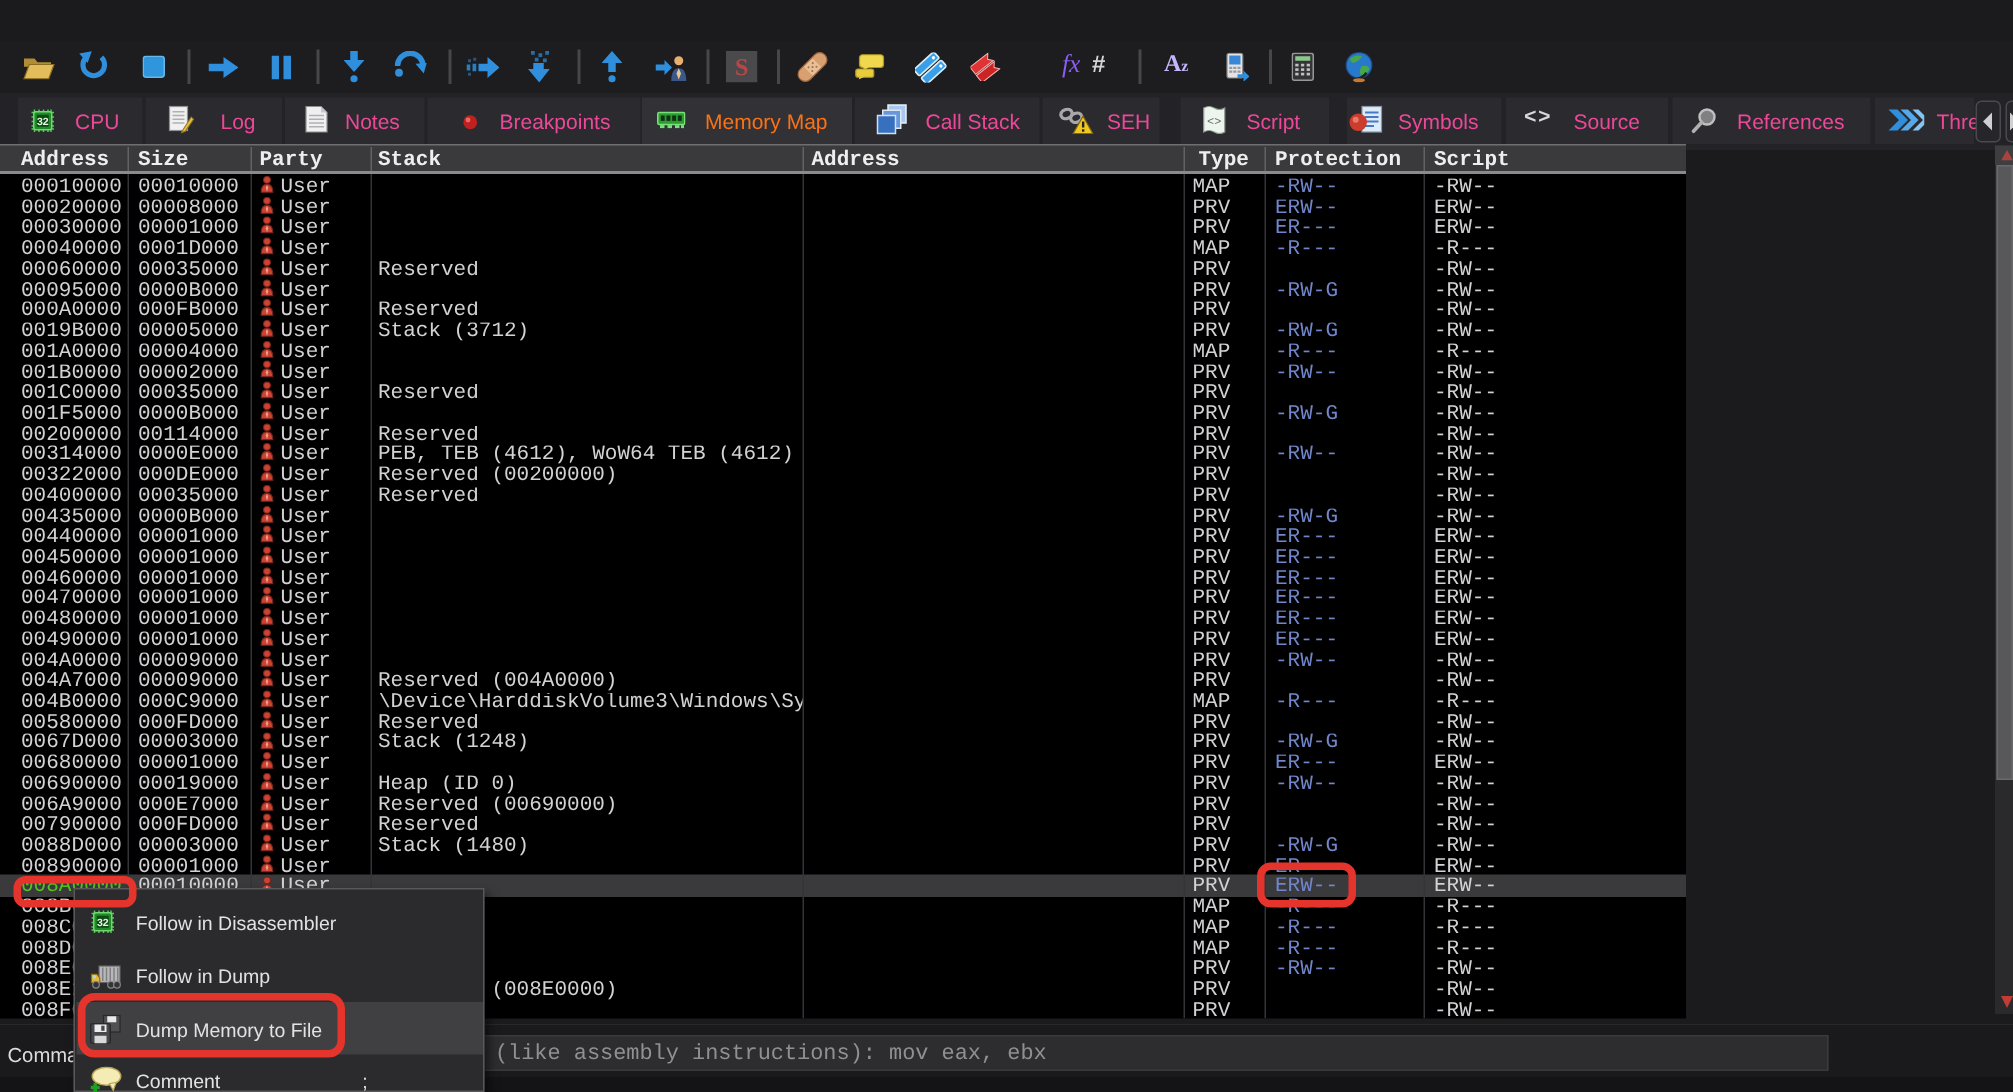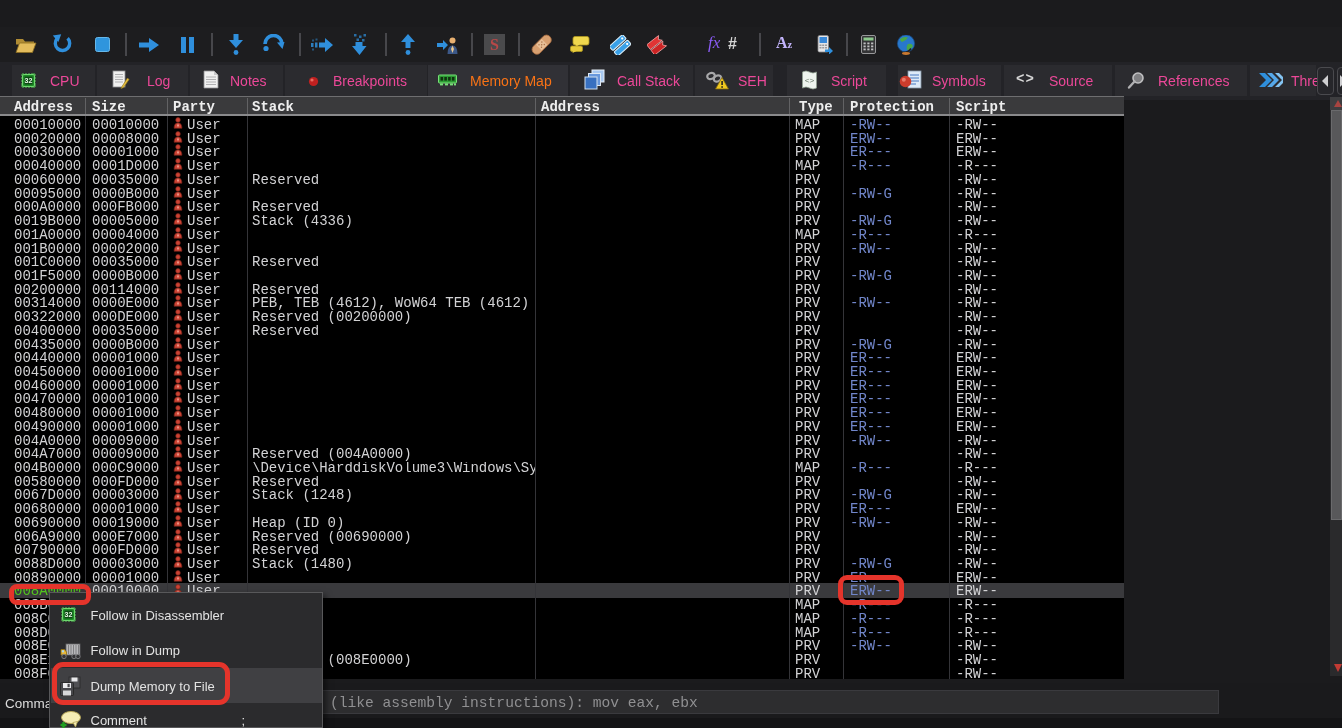--- a/index.html
+++ b/index.html
@@ -456,21 +456,21 @@
         <div>User</div>
       </div>
       <div class="col " style="left:252px;width:283px;">
         <div>&nbsp;</div>
         <div>&nbsp;</div>
         <div>&nbsp;</div>
         <div>&nbsp;</div>
         <div>Reserved</div>
         <div>&nbsp;</div>
         <div>Reserved</div>
-        <div>Stack (4336)</div>
+        <div>Stack (3712)</div>
         <div>&nbsp;</div>
         <div>&nbsp;</div>
         <div>Reserved</div>
         <div>&nbsp;</div>
         <div>Reserved</div>
         <div>PEB, TEB (4612), WoW64 TEB (4612)</div>
         <div>Reserved (00200000)</div>
         <div>Reserved</div>
         <div>&nbsp;</div>
         <div>&nbsp;</div>

